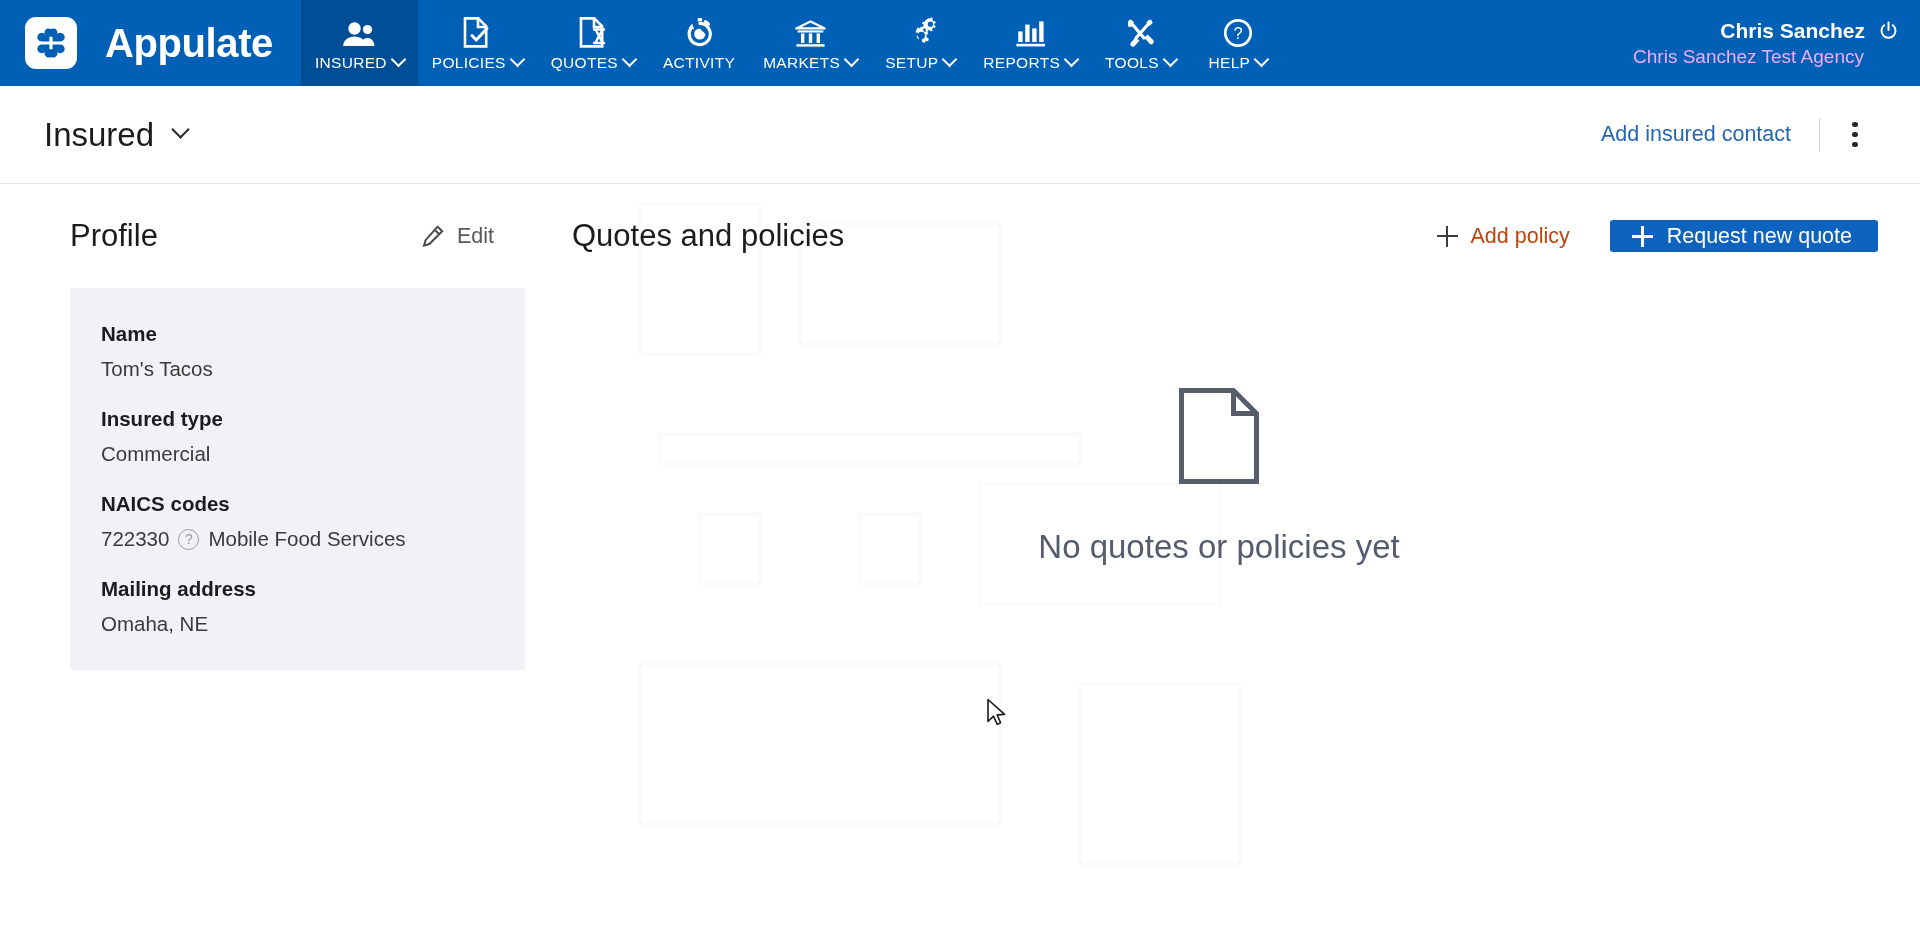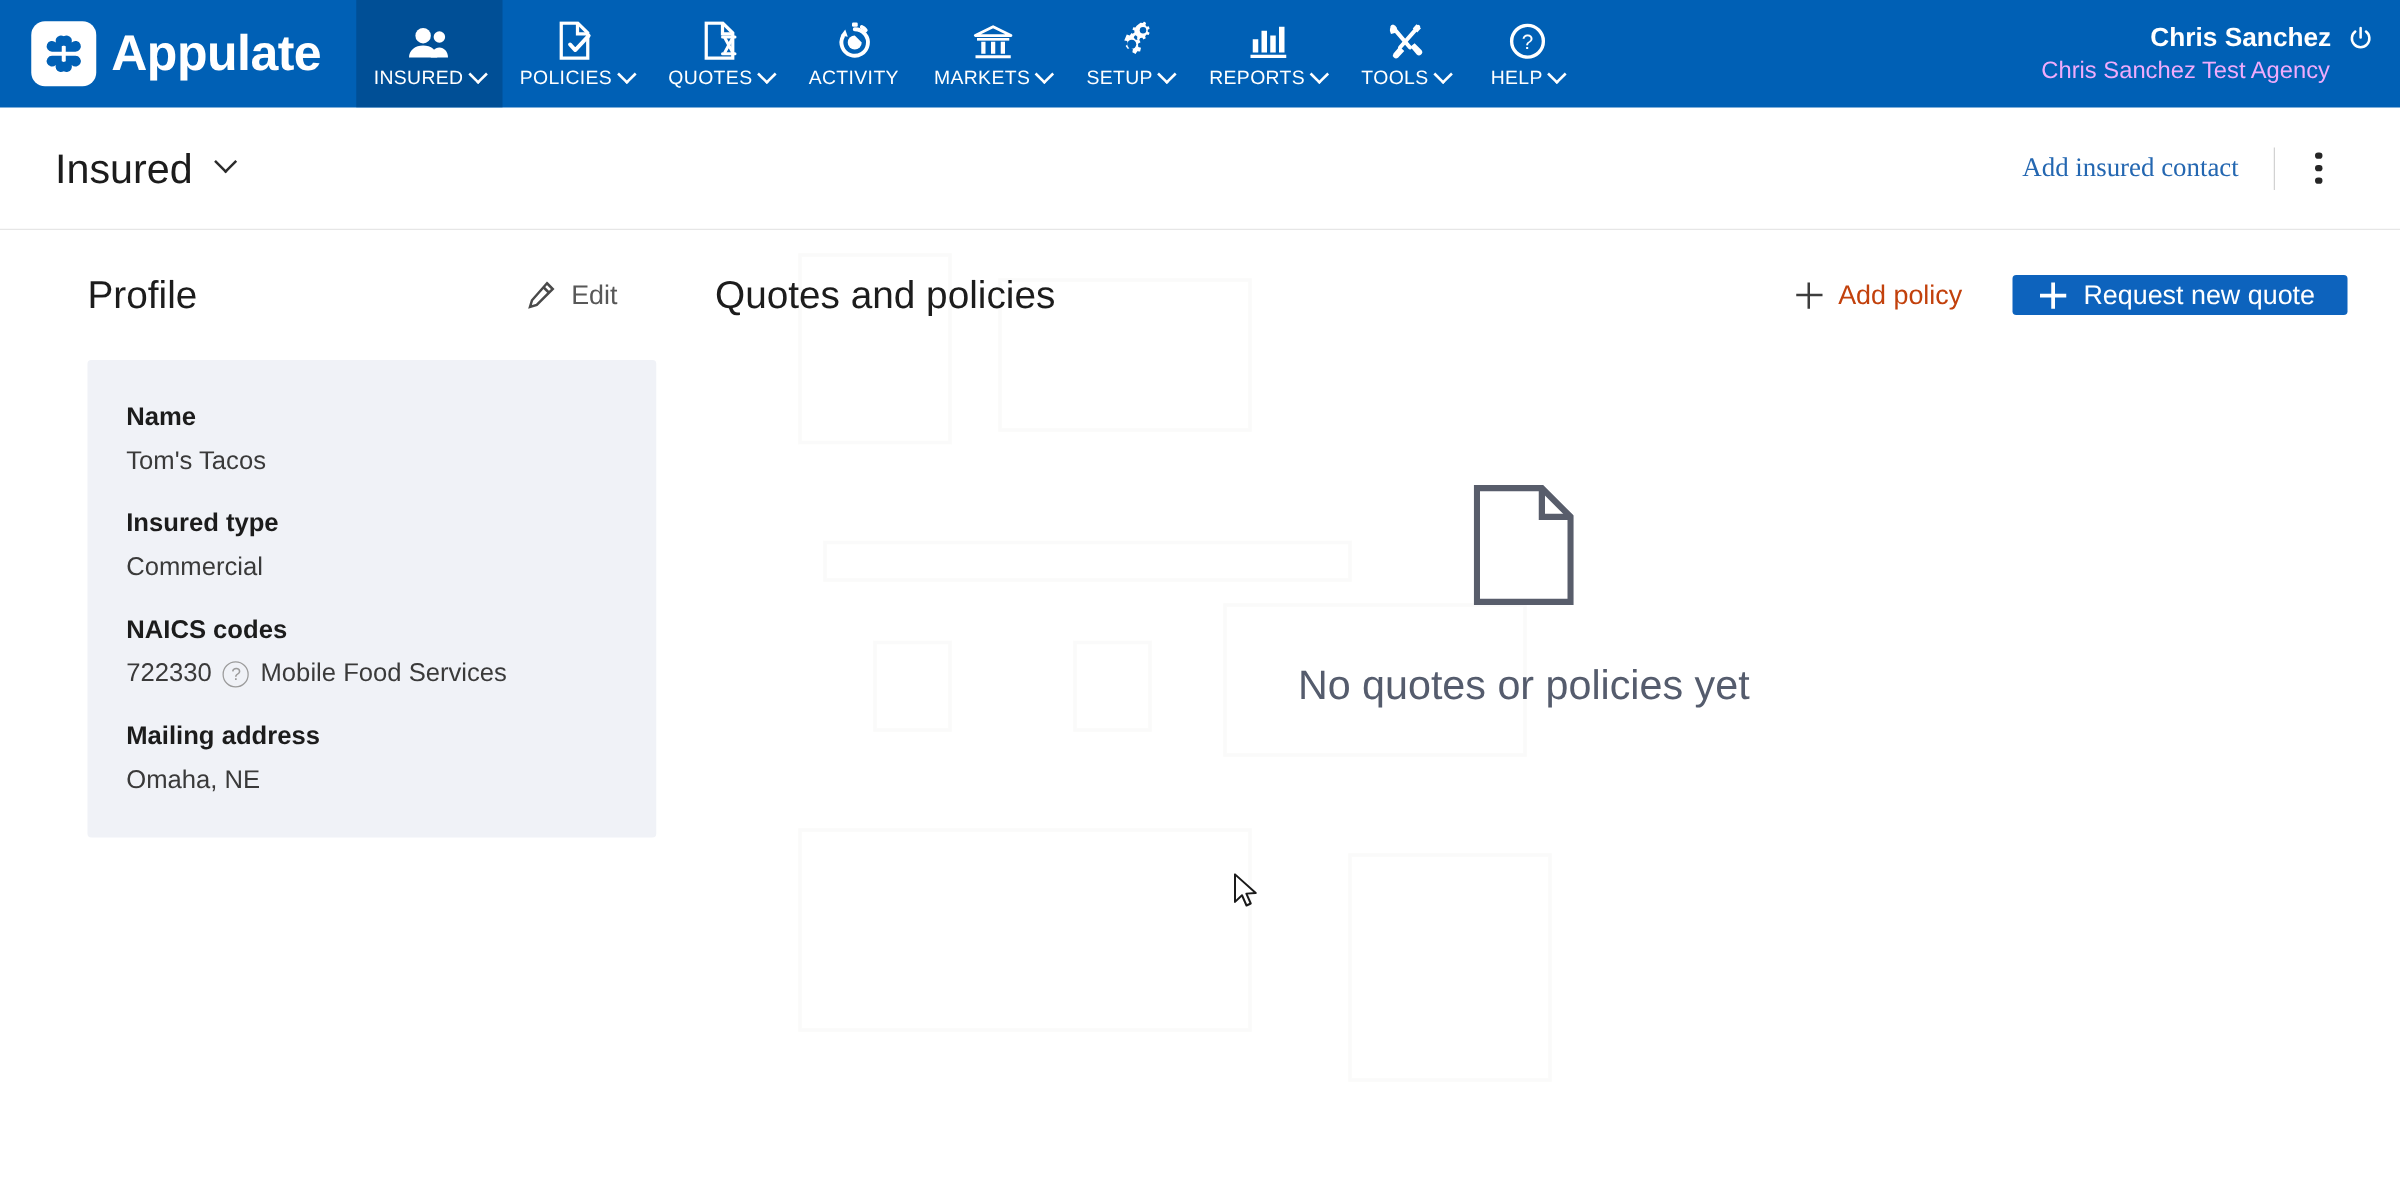--- a/index.html
+++ b/index.html
@@ -19,21 +19,21 @@
     height: 86px;
     background: #0060b5;
     display: flex;
     align-items: stretch;
     overflow: hidden;
   }
 
   #brand {
     display: flex;
     align-items: center;
-    gap: 12px;
+    gap: 28px;
     padding-left: 25px;
     padding-right: 28px;
     flex: 0 0 auto;
   }
   #brand-mark {
     width: 52px; height: 52px;
     background: #ffffff;
     border-radius: 11px;
     display: flex; align-items: center; justify-content: center;
     flex: 0 0 auto;
@@ -136,21 +136,20 @@
     display: flex;
     align-items: center;
     gap: 0;
   }
   #add-contact {
     color: #2467b1;
     font-size: 21.5px;
     cursor: pointer;
     white-space: nowrap;
     padding-right: 28px;
-    font-family: Liberation Serif, serif;
   }
   #sub-divider {
     width: 1px; height: 34px; background: #d2d2d2;
   }
   #kebab {
     width: 46px; height: 46px;
     margin-left: 12px;
     display: flex; flex-direction: column;
     align-items: center; justify-content: center;
     gap: 4.5px;

